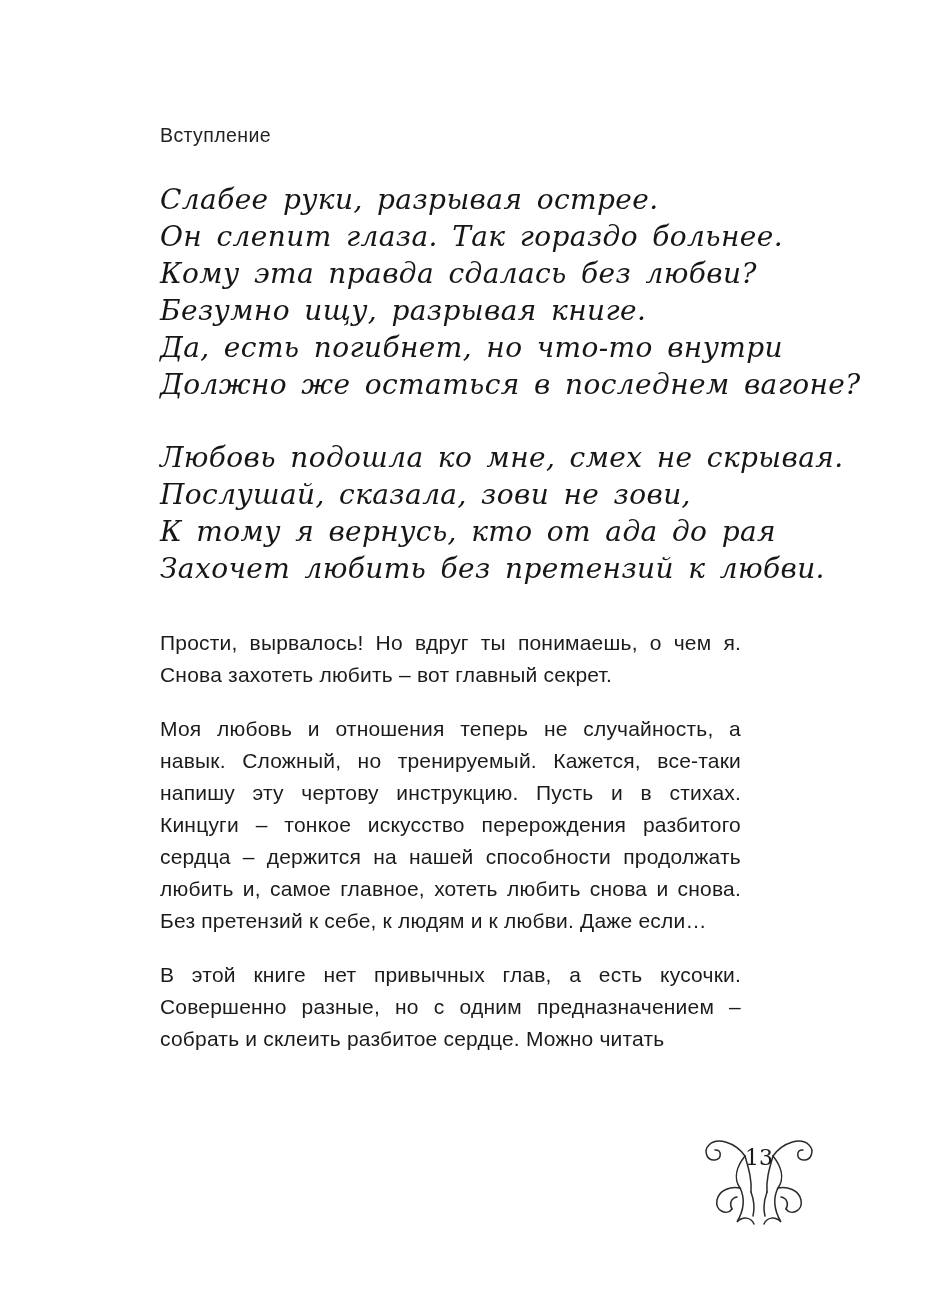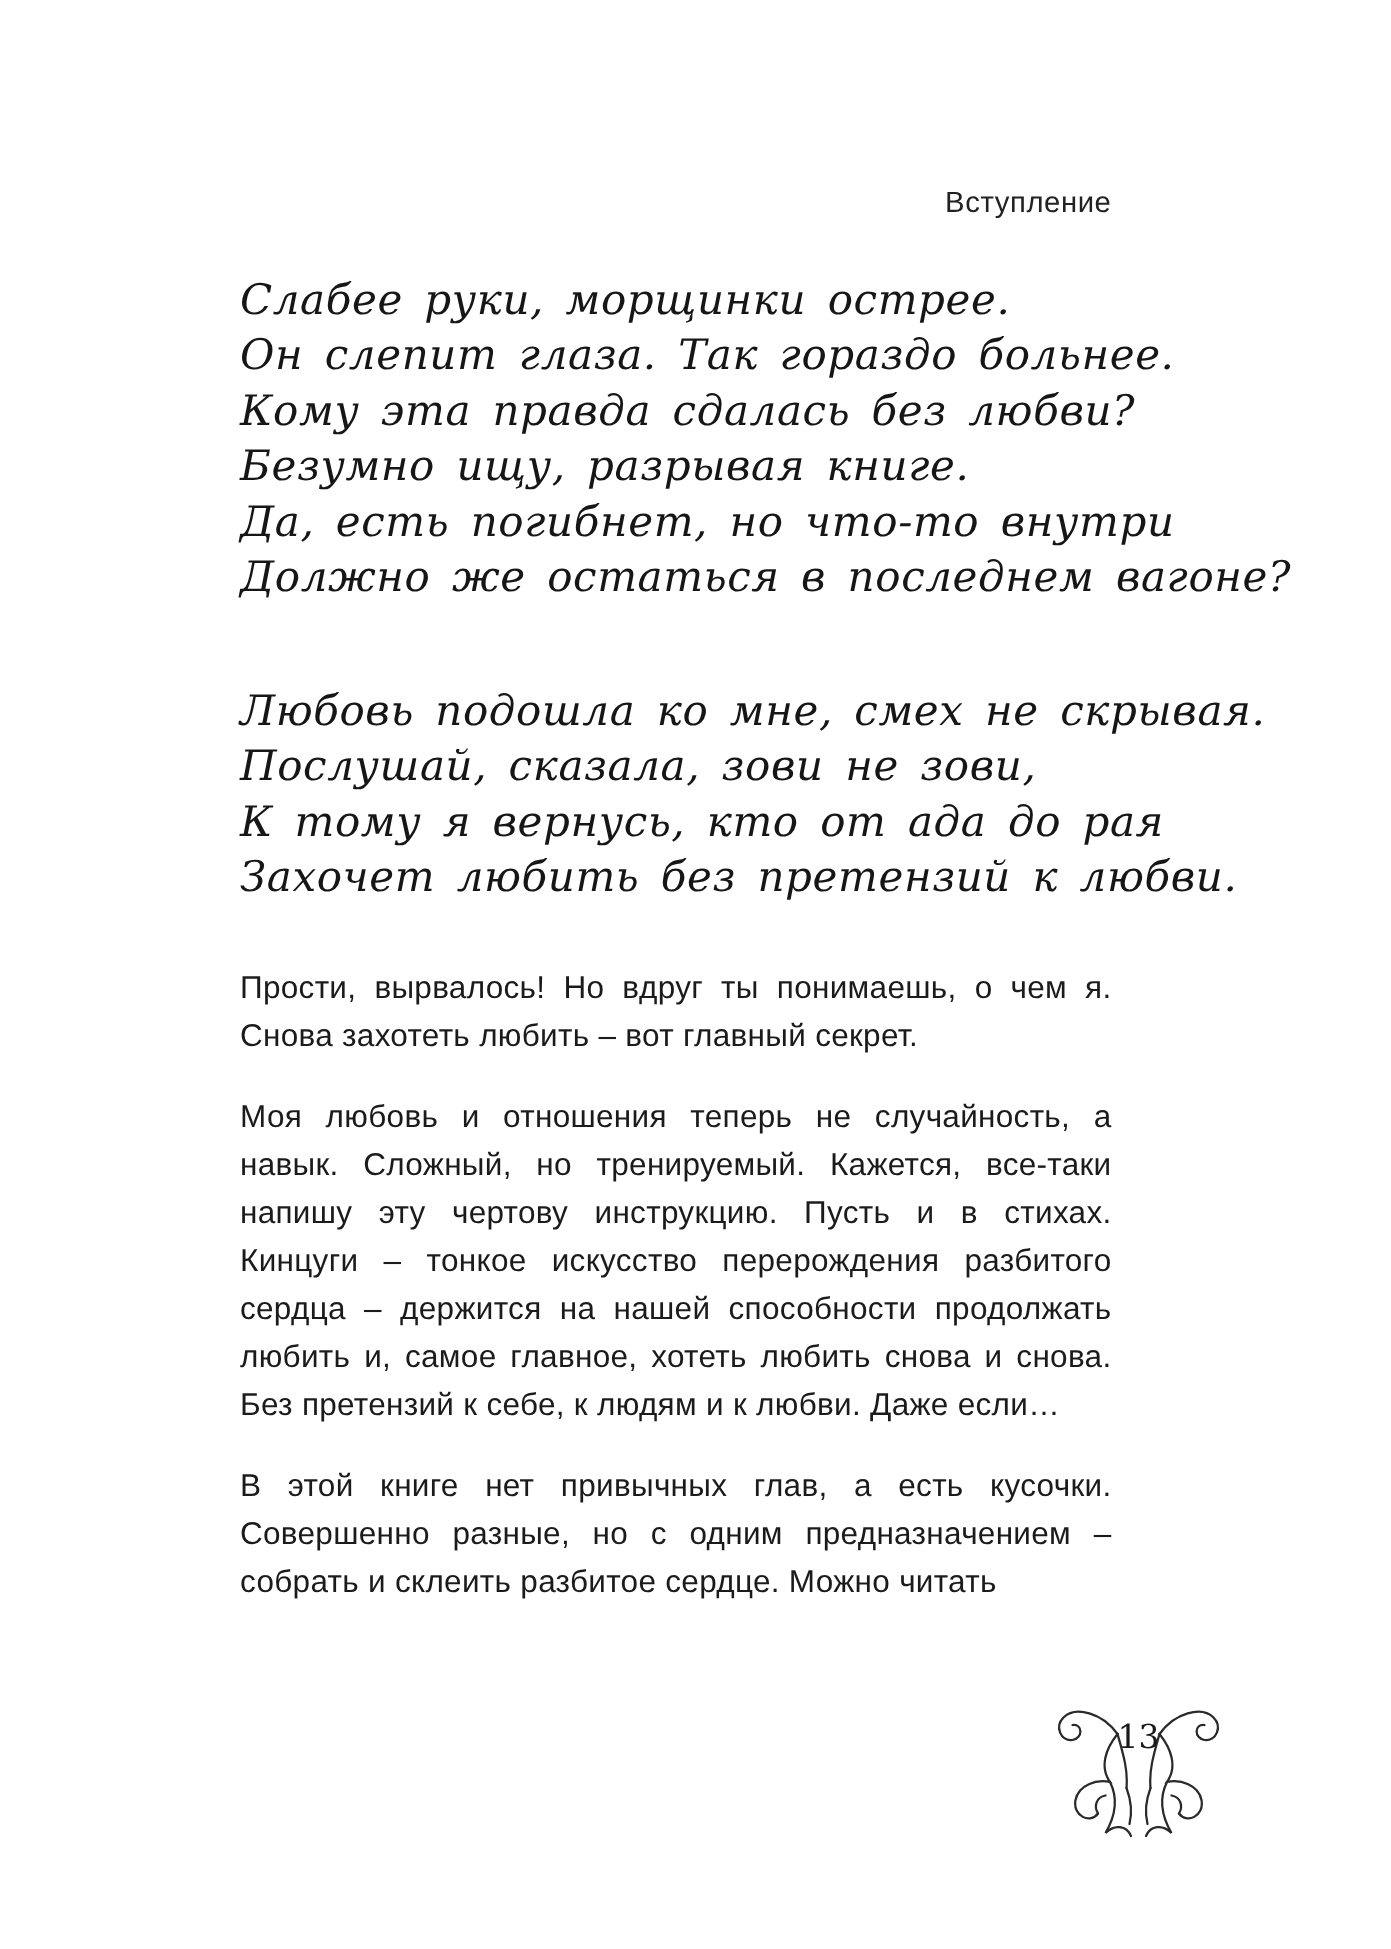--- a/index.html
+++ b/index.html
@@ -13,36 +13,36 @@
     color: #1c1c1c;
   }
   .page-column {
     position: absolute;
     left: 160px;
     top: 0;
     width: 581px;
   }
   .chapter-header {
     margin-top: 124px;
-    text-align: right;
+    text-align: left;
     font-size: 19.5px;
     letter-spacing: 0.4px;
     color: #222222;
   }
   .poem {
     margin-top: 34px;
     font-family: "DejaVu Serif", serif;
     font-style: italic;
     font-size: 28px;
     line-height: 37px;
     letter-spacing: 0.4px;
     word-spacing: 5px;
     color: #161616;
   }
-  .poem .stanza + .stanza { margin-top: 52px; }
+  .poem .stanza + .stanza { margin-top: 36px; }
   .poem-line { white-space: nowrap; }
   .prose {
     margin-top: 40px;
     font-size: 21px;
     line-height: 32px;
     letter-spacing: 0.2px;
     text-align: justify;
     color: #1b1b1b;
   }
   .prose p + p { margin-top: 22px; }
@@ -57,21 +57,21 @@
 </style>
 </head>
 <body>
 
 <div class="page-column">
 
   <div class="chapter-header">Вступление</div>
 
   <div class="poem">
     <div class="stanza">
-      <div class="poem-line">Слабее руки, морщинки острее.</div>
+      <div class="poem-line">Слабее руки, разрывая острее.</div>
       <div class="poem-line">Он слепит глаза. Так гораздо больнее.</div>
       <div class="poem-line">Кому эта правда сдалась без любви?</div>
       <div class="poem-line">Безумно ищу, разрывая книге.</div>
       <div class="poem-line">Да, есть погибнет, но что-то внутри</div>
       <div class="poem-line">Должно же остаться в последнем вагоне?</div>
     </div>
     <div class="stanza">
       <div class="poem-line">Любовь подошла ко мне, смех не скрывая.</div>
       <div class="poem-line">Послушай, сказала, зови не зови,</div>
       <div class="poem-line">К тому я вернусь, кто от ада до рая</div>

